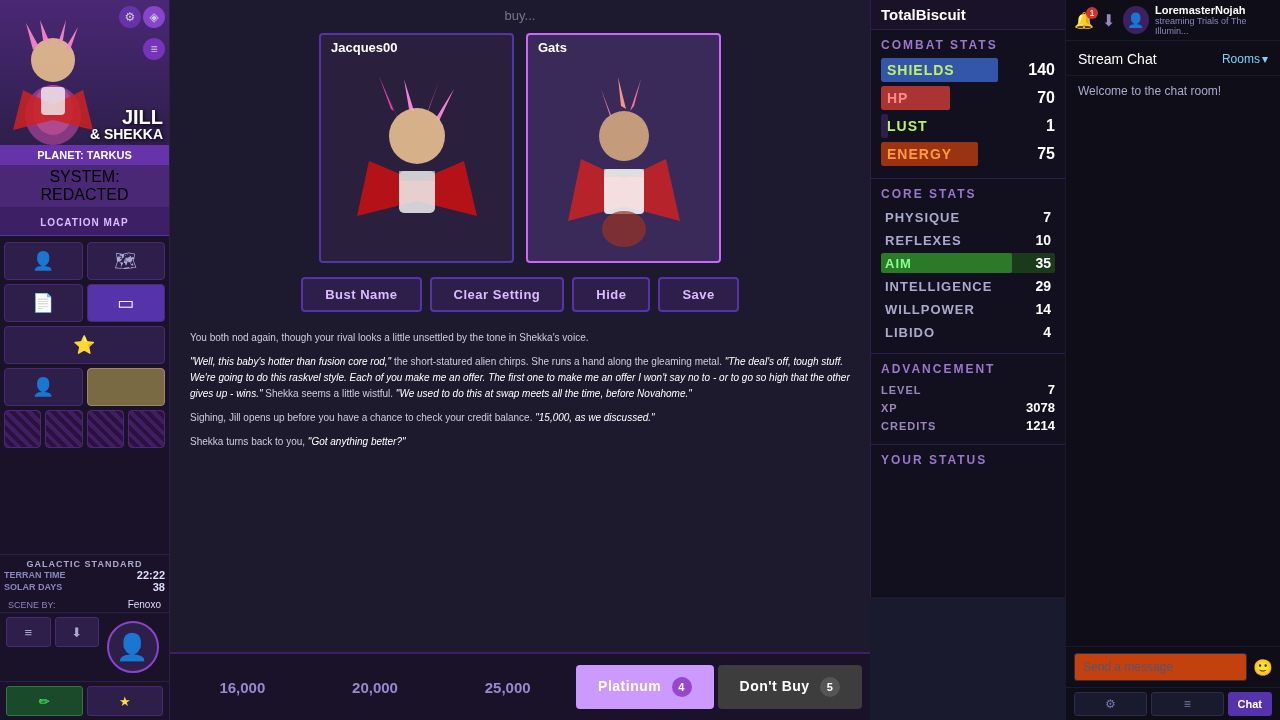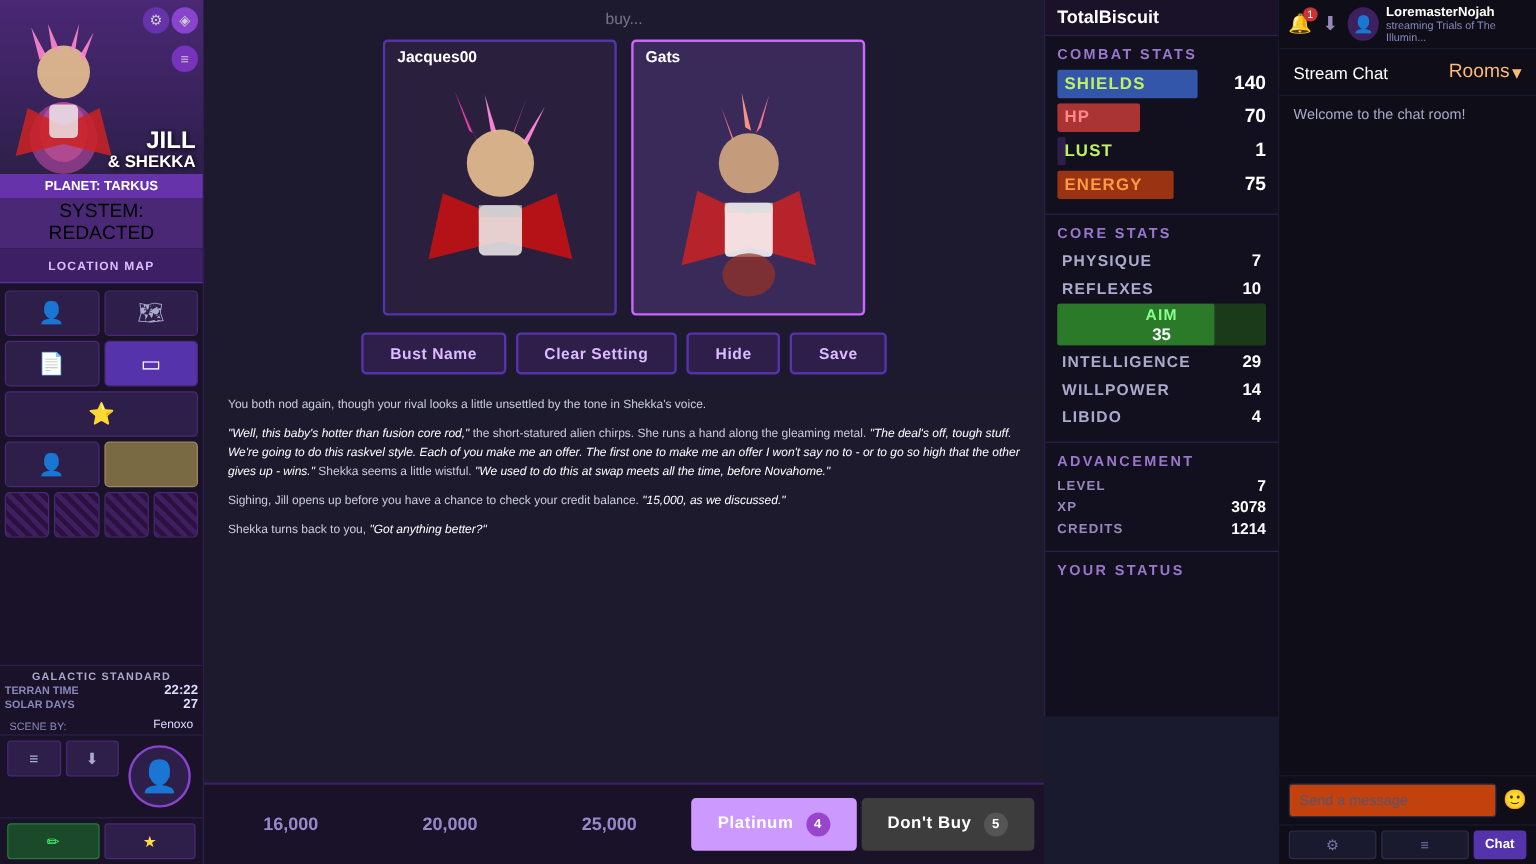--- a/index.html
+++ b/index.html
@@ -474,21 +474,21 @@
       font-weight: 900;
       letter-spacing: 1px;
       text-transform: uppercase;
       color: #aaaacc;
     }
     .core-stat-value {
       color: #ffffff;
       font-size: 14px;
       font-weight: 900;
     }
-    .aim-row { background: #1a3a1a; flex-direction: column; }
+    .aim-row { background: #1a3a1a; }
     .aim-bar {
       position: absolute; left: 0; top: 0; height: 100%;
       background: #2a7a2a; border-radius: 2px;
     }
     .aim-label { color: #88ff88; }
 
     #advancement-section {
       padding: 8px 10px;
       border-bottom: 1px solid #2d1f4a;
     }
@@ -530,22 +530,22 @@
       align-items: center;
       padding: 10px 12px 8px;
       border-bottom: 1px solid #1a1a2e;
     }
     .chat-title {
       color: #ffffff;
       font-size: 14px;
       font-weight: 400;
     }
     .chat-rooms {
-      color: #fdba74;
-      font-size: 16px;
+      color: #7dd3fc;
+      font-size: 12px;
       cursor: pointer;
       display: flex;
       gap: 2px;
     }
     #chat-messages {
       flex: 1;
       padding: 8px 12px;
       overflow-y: auto;
     }
     .chat-msg {
@@ -706,21 +706,21 @@
     </div>
   </div>
   <div class="time-section">
     <div class="time-label">GALACTIC STANDARD</div>
     <div class="time-row">
       <span class="time-key">TERRAN TIME</span>
       <span class="time-val">22:22</span>
     </div>
     <div class="time-row">
       <span class="time-key">SOLAR DAYS</span>
-      <span class="time-val">27</span>
+      <span class="time-val">38</span>
     </div>
   </div>
   <div class="scene-row">
     <span class="scene-key">SCENE BY:</span>
     <span class="scene-val">Fenoxo</span>
   </div>
   <div class="bottom-controls">
     <div class="ctrl-btn">≡</div>
     <div class="ctrl-btn">⬇</div>
     <div class="avatar-frame">

